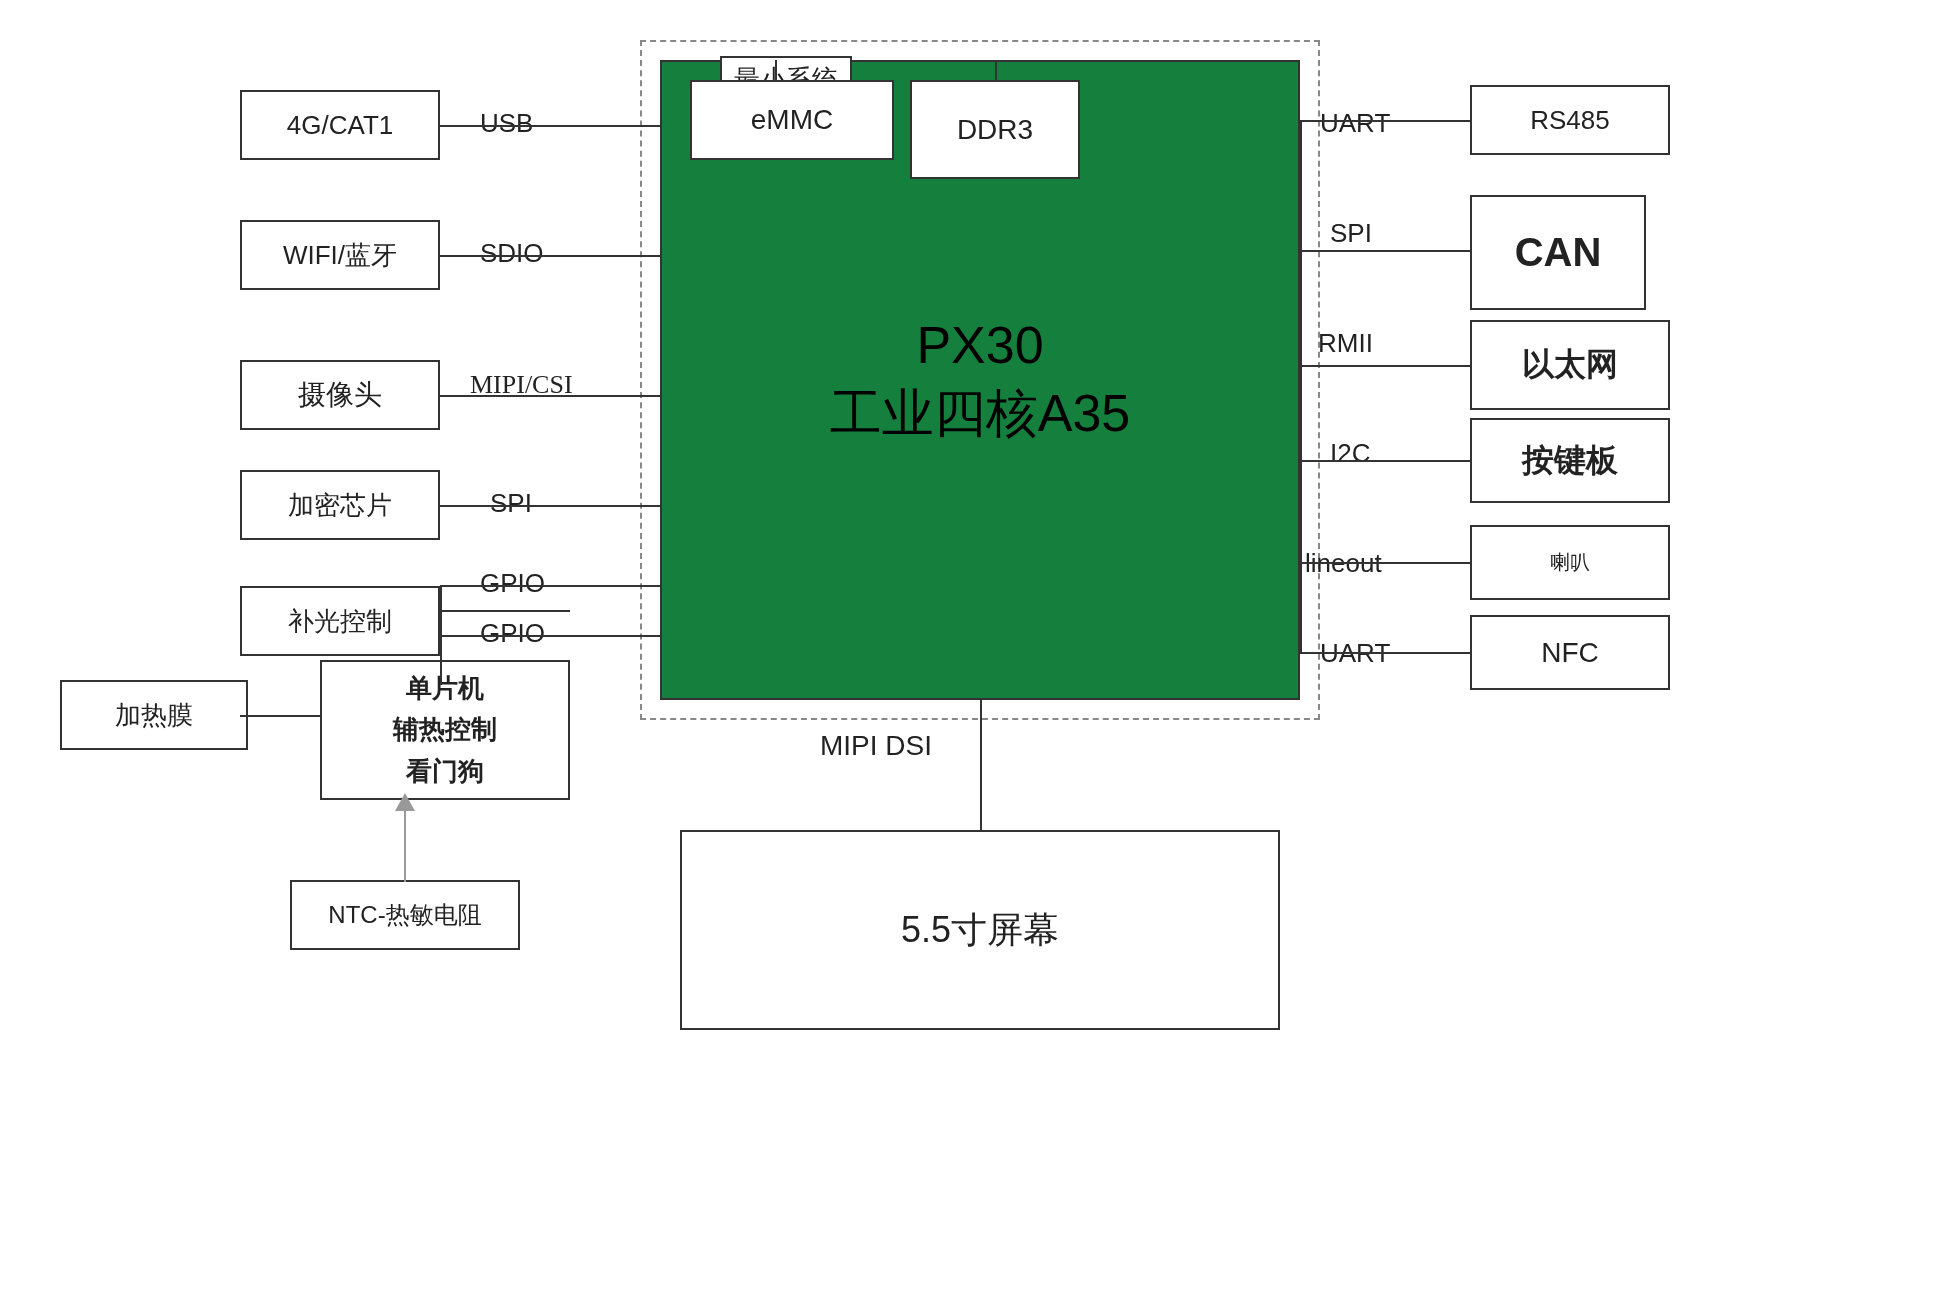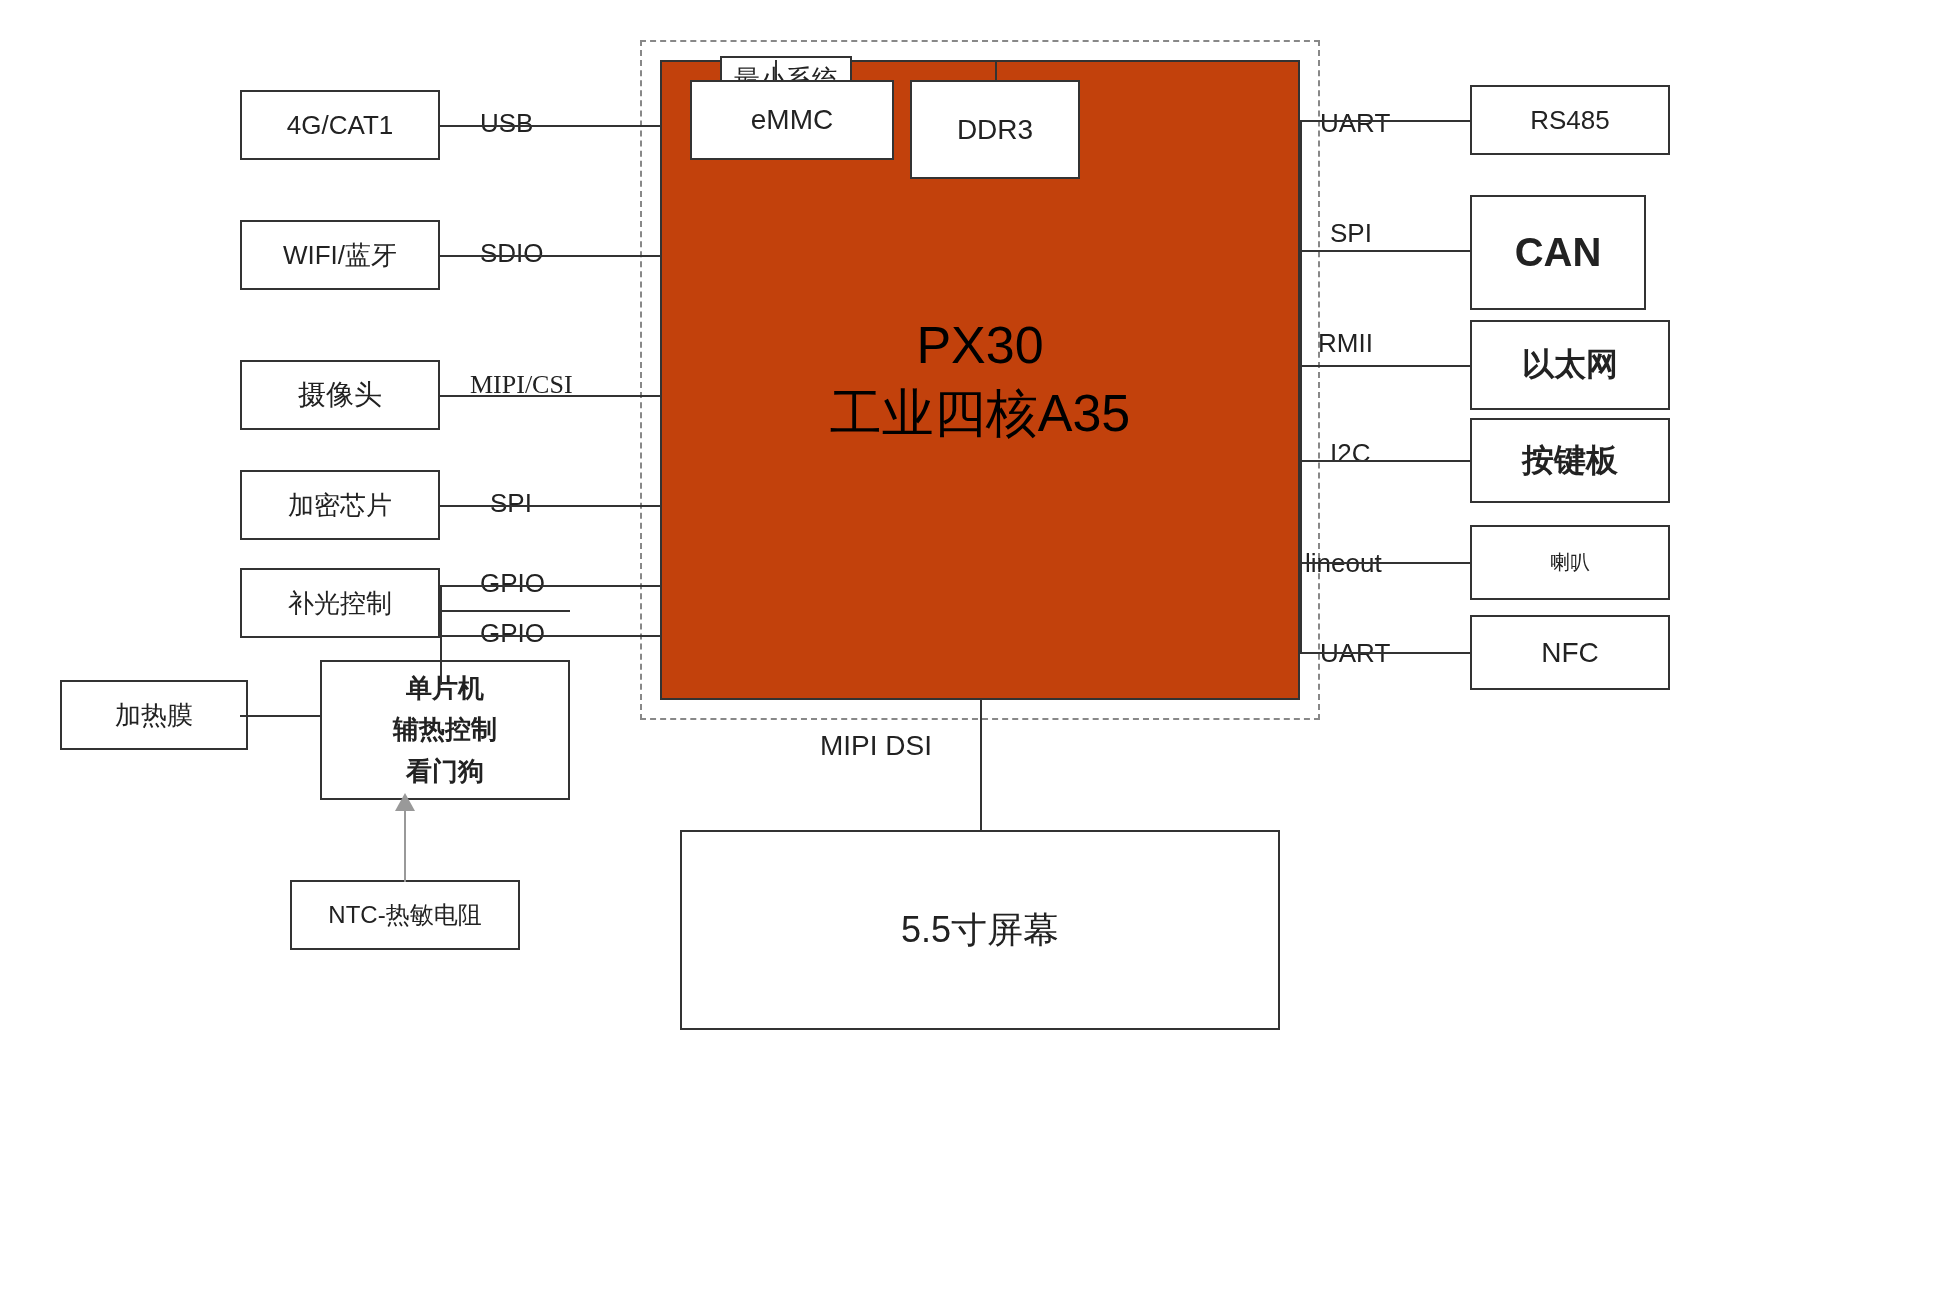--- a/index.html
+++ b/index.html
@@ -42,21 +42,21 @@
     }
     .label {
       position: absolute;
       font-size: 26px;
       color: #222;
       white-space: nowrap;
     }
     .center-box {
       position: absolute;
       border: 2px solid #333;
-      background: #c2410c;
+      background: #15803d;
       display: flex;
       flex-direction: column;
       align-items: center;
       justify-content: center;
       text-align: center;
     }
     .dashed-border {
       position: absolute;
       border: 2px dashed #888;
     }
@@ -123,21 +123,21 @@
   <div class="line line-h" style="left:440px; top:395px; width:220px;"></div>
 
   <div class="box" style="left:240px; top:470px; width:200px; height:70px; font-size:26px;">
     加密芯片
   </div>
 
   <div class="label" style="left:490px; top:488px;">SPI</div>
 
   <div class="line line-h" style="left:440px; top:505px; width:220px;"></div>
 
-  <div class="box" style="left:240px; top:568px; width:200px; height:70px; font-size:26px;">
+  <div class="box" style="left:240px; top:586px; width:200px; height:70px; font-size:26px;">
     补光控制
   </div>
 
   <div class="label" style="left:480px; top:568px;">GPIO</div>
 
   <div class="label" style="left:480px; top:618px;">GPIO</div>
 
   <div class="line line-h" style="left:440px; top:585px; width:220px;"></div>
 
   <div class="line line-h" style="left:440px; top:635px; width:220px;"></div>

